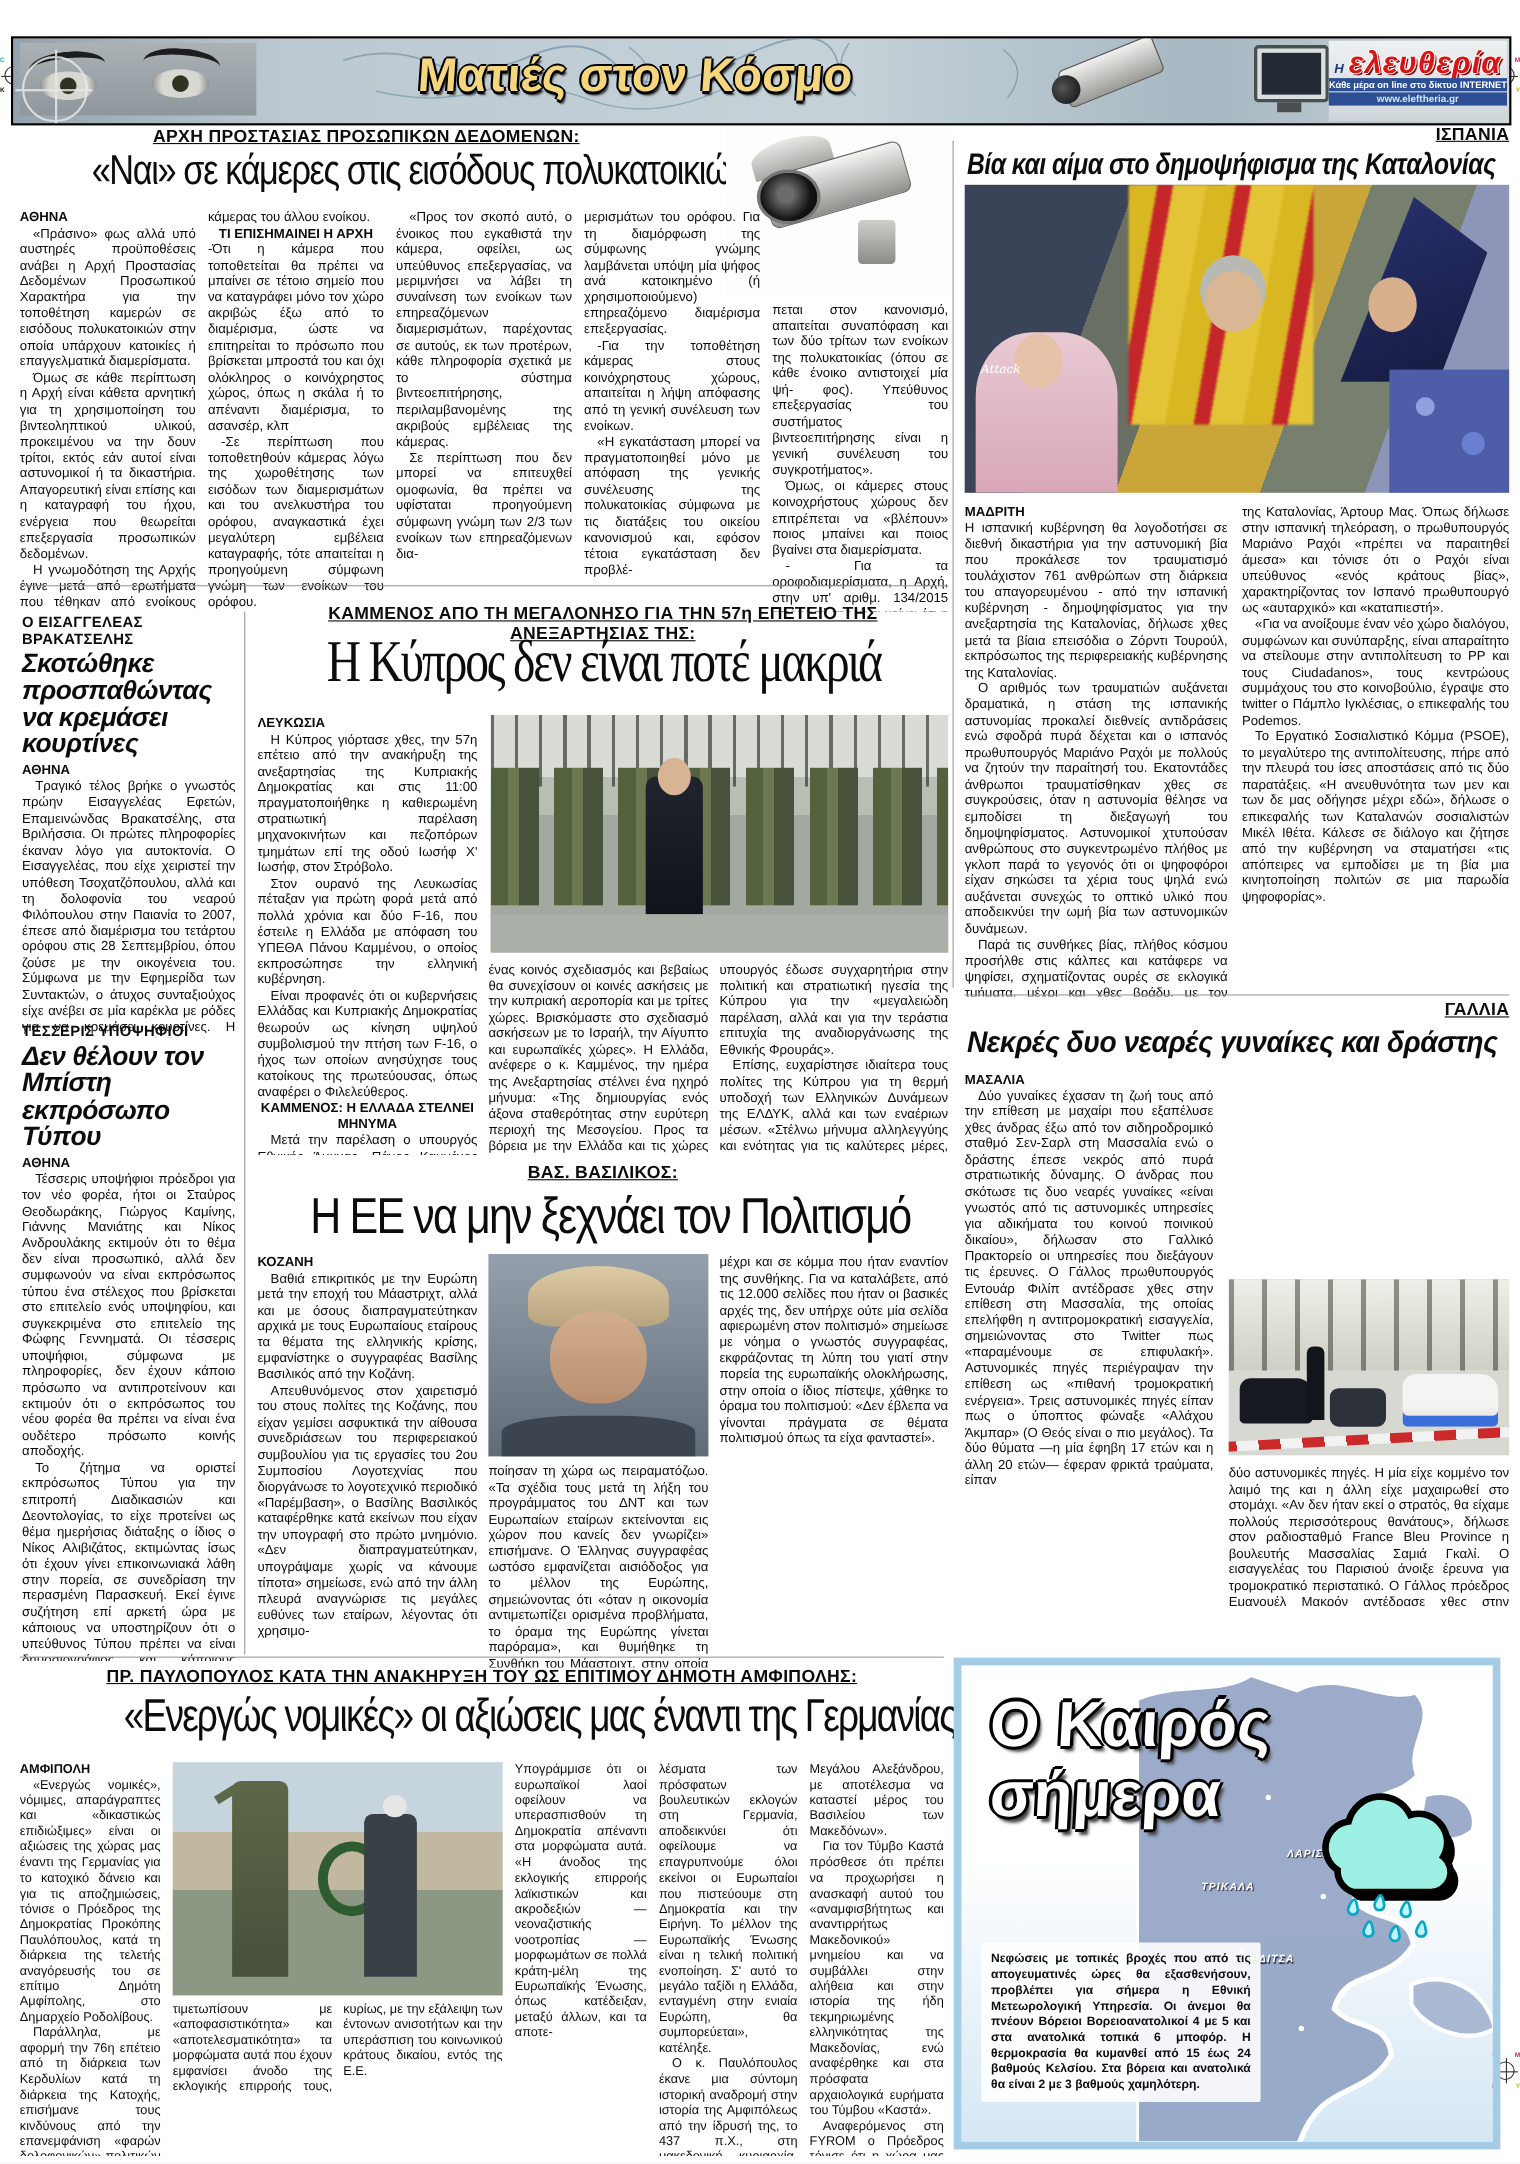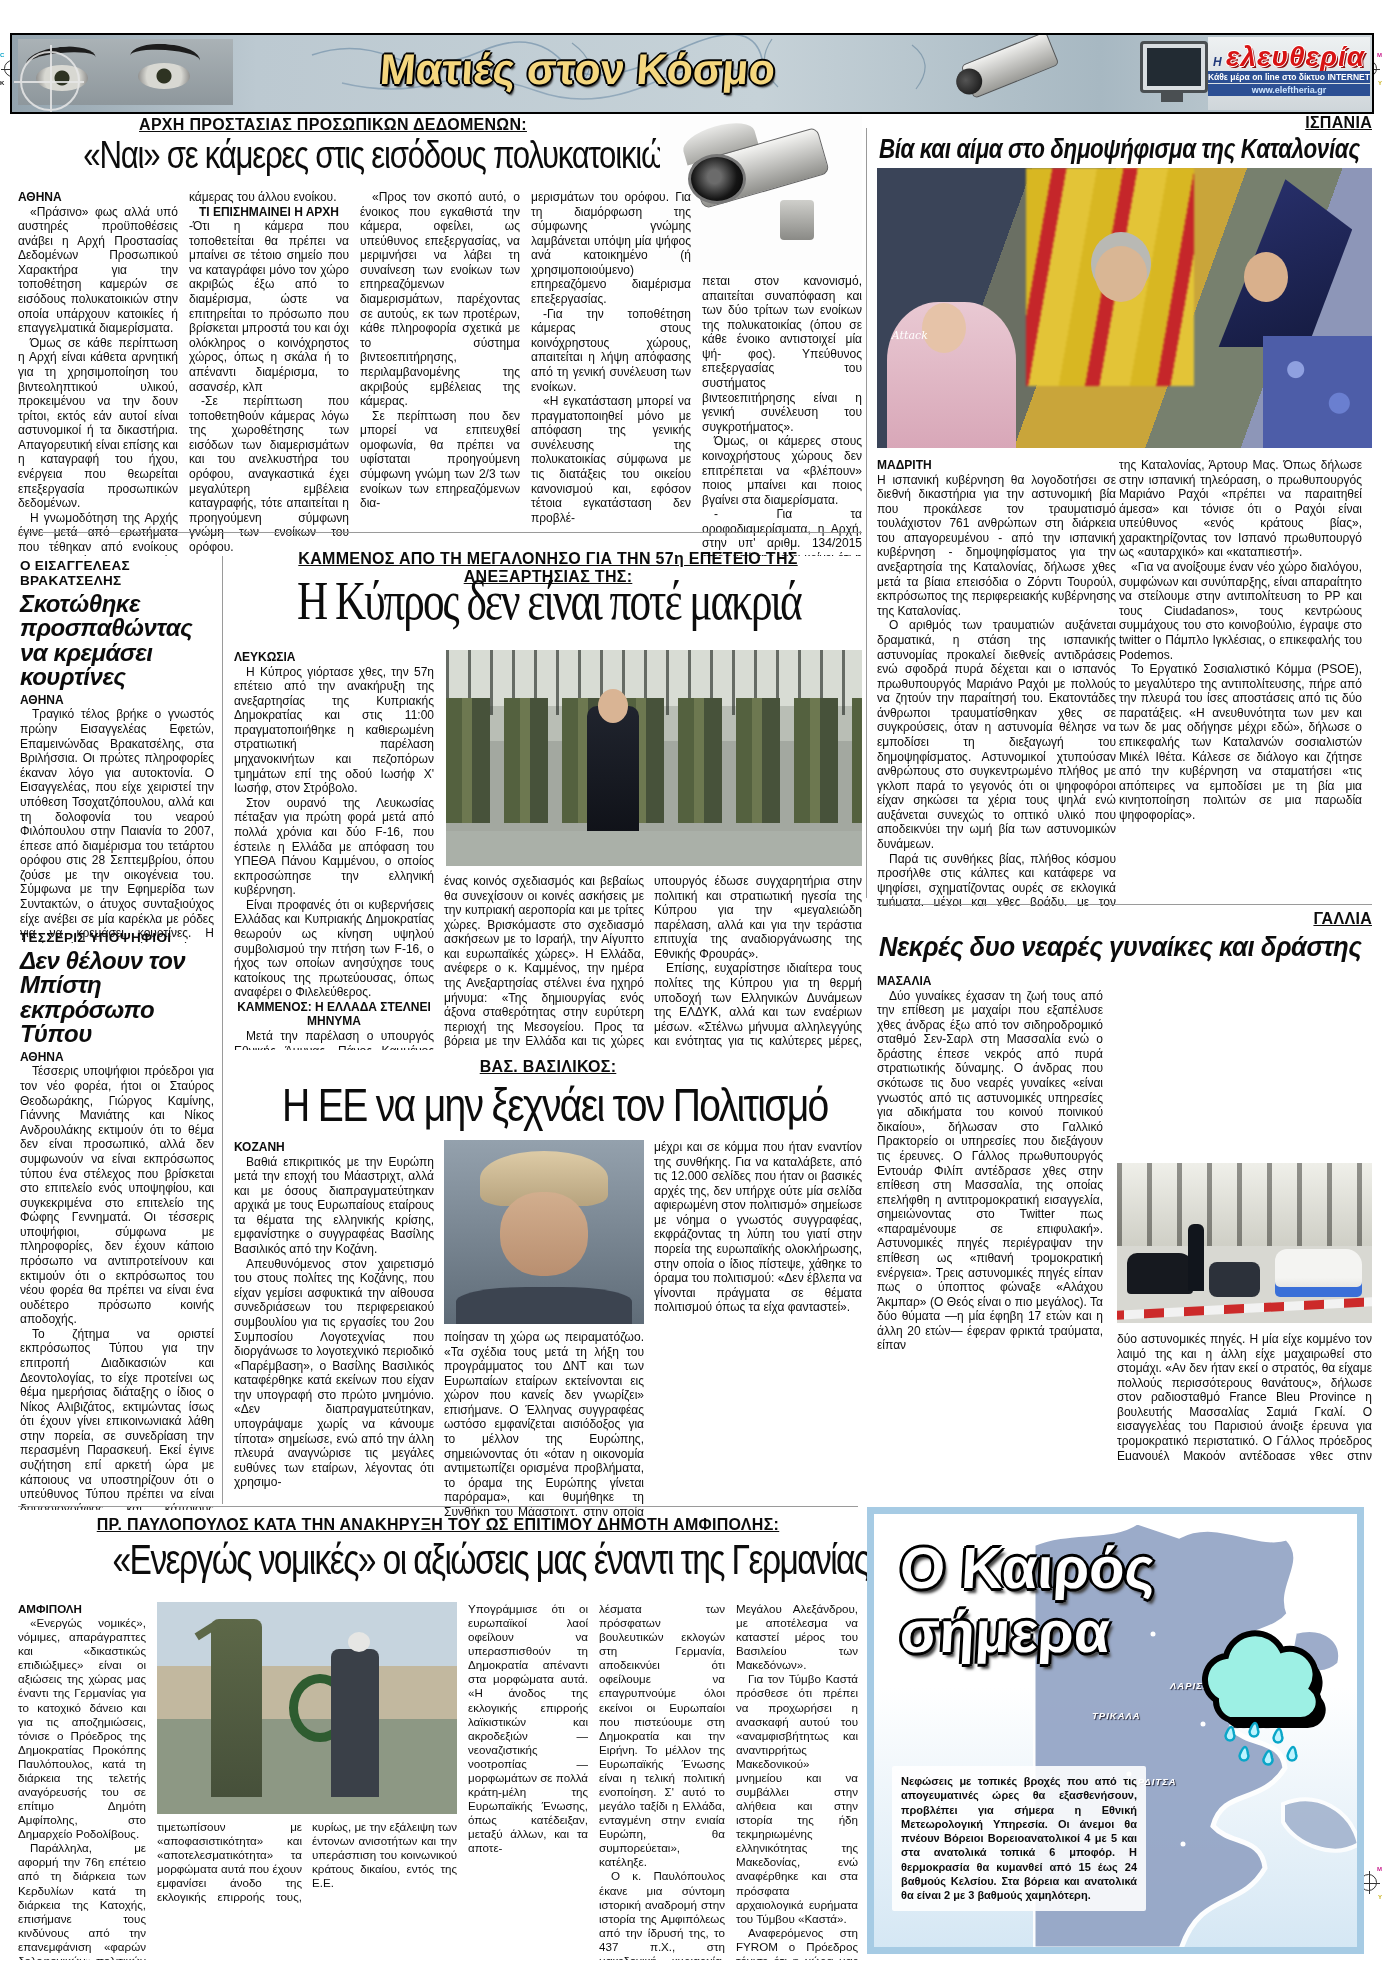--- a/index.html
+++ b/index.html
@@ -241,21 +241,21 @@
       <div class="police"></div>
         <div class="flag"></div>
       <div class="navyflag"></div>
         <div class="man"></div>
       <div class="woman"></div>
         <div class="floral"></div>
       <div class="girl"></div>
         <div class="girlface"></div>
       <div class="attack">Attack</div>
     </div>
-    <div class="colrow abs" style="left:0;top:344px;width:495px;height:448px;gap:3px;">
+    <div class="colrow abs" style="left:0;top:344px;width:495px;height:448px;gap:13px;">
       <div class="ncol" style="width:239px;">
           <div class="seg-d">ΜΑΔΡΙΤΗ</div>
           <div class="seg-c">Η ισπανική κυβέρνηση θα λογοδοτήσει σε διεθνή δικαστήρια για την αστυνομική βία που προκάλεσε τον τραυματισμό τουλάχιστον 761 ανθρώπων στη διάρκεια του απαγορευμένου - από την ισπανική κυβέρνηση - δημοψηφίσματος για την ανεξαρτησία της Καταλονίας, δήλωσε χθες μετά τα βίαια επεισόδια ο Ζόρντι Τουρούλ, εκπρόσωπος της περιφερειακής κυβέρνησης της Καταλονίας.</div>
           <div class="seg-p">Ο αριθμός των τραυματιών αυξάνεται δραματικά, η στάση της ισπανικής αστυνομίας προκαλεί διεθνείς αντιδράσεις ενώ σφοδρά πυρά δέχεται και ο ισπανός πρωθυπουργός Μαριάνο Ραχόι με πολλούς να ζητούν την παραίτησή του. Εκατοντάδες άνθρωποι τραυματίσθηκαν χθες σε συγκρούσεις, όταν η αστυνομία θέλησε να εμποδίσει τη διεξαγωγή του δημοψηφίσματος. Αστυνομικοί χτυπούσαν ανθρώπους στο συγκεντρωμένο πλήθος με γκλοπ παρά το γεγονός ότι οι ψηφοφόροι είχαν σηκώσει τα χέρια τους ψηλά ενώ αυξάνεται συνεχώς το οπτικό υλικό που αποδεικνύει την ωμή βία των αστυνομικών δυνάμεων.</div>
           <div class="seg-p">Παρά τις συνθήκες βίας, πλήθος κόσμου προσήλθε στις κάλπες και κατάφερε να ψηφίσει, σχηματίζοντας ουρές σε εκλογικά τμήματα, μέχρι και χθες βράδυ, με τον εκπρόσωπο της περιφερειακής κυβέρνησης της Καταλονίας να δηλώνει πως θα καταμετρηθούν εκατομμύρια ψήφοι προσθέτοντας πως δεν γνωρίζει πότε θα οριστικοποιηθεί η καταμέτρηση των ψήφων.</div>
         </div>
       <div class="ncol" style="width:243px;">
           <div class="seg-c">της Καταλονίας, Άρτουρ Μας. Όπως δήλωσε στην ισπανική τηλεόραση, ο πρωθυπουργός Μαριάνο Ραχόι «πρέπει να παραιτηθεί άμεσα» και τόνισε ότι ο Ραχόι είναι υπεύθυνος «ενός κράτους βίας», χαρακτηρίζοντας τον Ισπανό πρωθυπουργό ως «αυταρχικό» και «καταπιεστή».</div>
           <div class="seg-p">«Για να ανοίξουμε έναν νέο χώρο διαλόγου, συμφώνων και συνύπαρξης, είναι απαραίτητο να στείλουμε στην αντιπολίτευση το PP και τους Ciudadanos», τους κεντρώους συμμάχους του στο κοινοβούλιο, έγραψε στο twitter ο Πάμπλο Ιγκλέσιας, ο επικεφαλής του Podemos.</div>
           <div class="seg-p">Το Εργατικό Σοσιαλιστικό Κόμμα (PSOE), το μεγαλύτερο της αντιπολίτευσης, πήρε από την πλευρά του ίσες αποστάσεις από τις δύο παρατάξεις. «Η ανευθυνότητα των μεν και των δε μας οδήγησε μέχρι εδώ», δήλωσε ο επικεφαλής των Καταλανών σοσιαλιστών Μικέλ Ιθέτα. Κάλεσε σε διάλογο και ζήτησε από την κυβέρνηση να σταματήσει «τις απόπειρες να εμποδίσει με τη βία μια κινητοποίηση πολιτών σε μια παρωδία ψηφοφορίας».</div>

